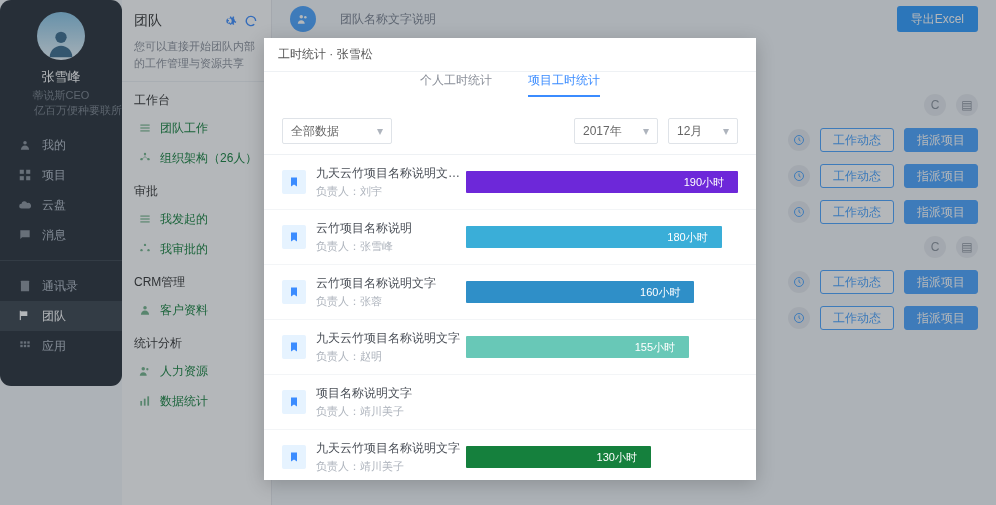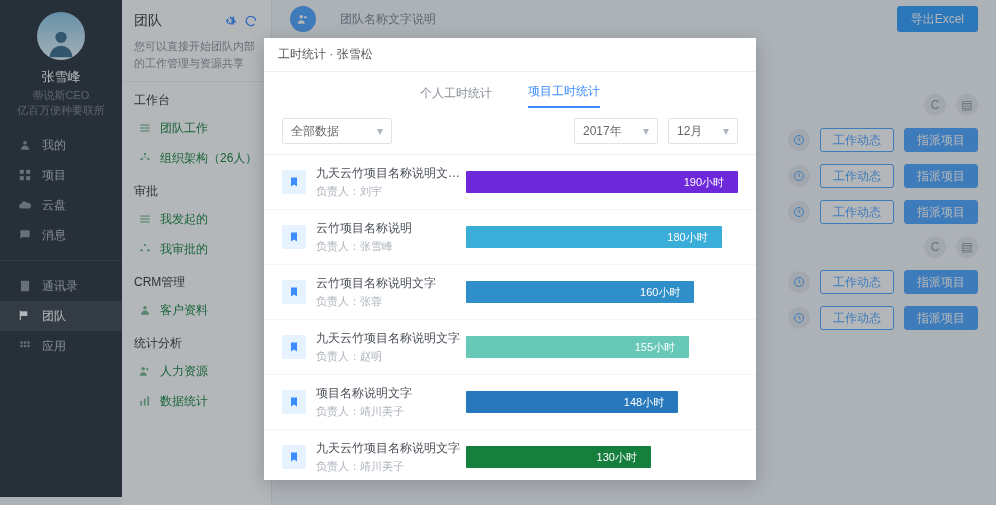--- a/index.html
+++ b/index.html
@@ -1,23 +1,23 @@
 <!DOCTYPE html>
 <html><head>
 <meta charset="utf-8">
 <style>
 * { box-sizing: border-box; margin: 0; padding: 0; }
 body { font-family: "Microsoft YaHei", Arial, sans-serif; font-size: 12px; background: #f5f7fa; width: 996px; height: 505px; overflow: hidden; position: relative; }
 
-.dark-sidebar { position: absolute; left: 0; top: 0; width: 122px; height: 497px; background: #272f38; color: #9aa3af; }
+.dark-sidebar { position: absolute; left: 0; top: 0; width: 122px; height: 386px; background: #272f38; color: #9aa3af; border-radius: 11px; }
 .avatar { width: 48px; height: 48px; border-radius: 50%; background: linear-gradient(180deg,#89c5e6 0%,#e8f4fa 100%); margin: 12px auto 8px; display: flex; align-items: flex-end; justify-content: center; overflow: hidden; }
 .avatar svg { width: 34px; height: 34px; }
 .user-name { text-align: center; color: #fff; font-size: 13px; }
 .user-sub { text-align: center; color: #7a828c; font-size: 11px; margin-top: 2px; }
-.user-sub2 { text-align: center; color: #7a828c; font-size: 11px; margin-bottom: 12px; }
+.user-sub2 { text-align: right; color: #7a828c; font-size: 11px; margin-bottom: 12px; }
 .ds-item { display: flex; align-items: center; height: 30px; padding-left: 18px; color: #b4bcc7; cursor: pointer; font-size: 12px; }
 .ds-item.active { background: #3a424c; color: #fff; }
 .ds-item .ico { width: 14px; height: 14px; margin-right: 10px; opacity: 0.7; }
 .ds-divider { height: 1px; background: #3a424c; margin: 10px 0; }
 .ds-item.active .ico { opacity: 1; }
 
 .light-sidebar { position: absolute; left: 122px; top: 0; width: 150px; height: 505px; background: #fff; border-right: 1px solid #e6e9ed; padding: 8px 0; }
 .ls-head { display: flex; align-items: center; justify-content: space-between; padding: 4px 12px; color: #333; font-size: 14px; }
 .ls-head-icons { display: flex; gap: 6px; }
 .ls-head-icons .gi { width: 16px; height: 16px; color: #3b8cff; cursor: pointer; }
@@ -35,21 +35,21 @@
 .row { display: flex; align-items: center; justify-content: flex-end; gap: 10px; padding: 6px 18px; }
 .round-btn { width: 22px; height: 22px; border-radius: 50%; background: #e5e9ee; color: #8b929c; display: flex; align-items: center; justify-content: center; cursor: pointer; font-size: 12px; }
 .round-btn.blue { color: #4aa3ff; }
 .pill-btn { height: 24px; padding: 0 12px; border: 1px solid #4aa3ff; color: #4aa3ff; background: #fff; border-radius: 3px; font-size: 12px; cursor: pointer; }
 .subrow { display: flex; align-items: center; padding: 6px 18px; color: #9aa0a8; font-size: 12px; }
 .subrow .chev { margin-right: 8px; }
 
 .overlay { position: absolute; inset: 0; background: rgba(40,48,58,0.35); }
 .modal { position: absolute; left: 264px; top: 38px; width: 492px; height: 442px; background: #fff; box-shadow: 0 4px 18px rgba(0,0,0,0.2); display: flex; flex-direction: column; }
 .modal-head { height: 34px; display: flex; align-items: center; padding: 0 14px; color: #555; font-size: 12px; border-bottom: 1px solid #eef1f4; }
-.tabs { display: flex; justify-content: center; gap: 36px; height: 36px; align-items: flex-end; font-size: 12px; }
+.tabs { display: flex; justify-content: center; gap: 36px; height: 36px; align-items: flex-start; font-size: 12px; }
 .tab { color: #8a8f99; cursor: pointer; padding-bottom: 6px; }
 .tab.active { color: #3b8cff; border-bottom: 2px solid #3b8cff; font-weight: 500; }
 .filters { display: flex; align-items: flex-end; padding: 10px 18px; border-bottom: 1px solid #eef1f4; gap: 10px; }
 .select { height: 26px; border: 1px solid #dfe3e8; background: #fff; display: flex; align-items: center; padding: 0 8px; color: #666; font-size: 12px; cursor: pointer; justify-content: space-between; border-radius: 2px; }
 .select .chev { margin-left: 10px; color: #aeb4bd; }
 .spacer { flex: 1; }
 
 .list { flex: 1; overflow-y: auto; }
 .proj-row { display: flex; align-items: center; padding: 10px 18px; border-bottom: 1px solid #f3f5f7; }
 .proj-ico { width: 24px; height: 24px; background: #e6f3ff; color: #3b8cff; display: flex; align-items: center; justify-content: center; margin-right: 10px; border-radius: 2px; flex-shrink: 0; }
@@ -372,23 +372,20 @@
       <div class="proj-row">
         <div class="proj-ico">
           <svg width="12" height="12" viewBox="0 0 24 24" fill="currentColor">
             <path d="M6 3h12v18l-6-4-6 4z"></path>
           </svg>
         </div>
         <div class="proj-meta">
           <div class="proj-name">项目名称说明文字</div>
           <div class="proj-owner">负责人：靖川美子</div>
         </div>
-        <div class="bar-wrap">
-          <div class="bar" style="width:78%;background:#2878bd">148小时</div>
-        </div>
       </div>
       <div class="proj-row">
         <div class="proj-ico">
           <svg width="12" height="12" viewBox="0 0 24 24" fill="currentColor">
             <path d="M6 3h12v18l-6-4-6 4z"></path>
           </svg>
         </div>
         <div class="proj-meta">
           <div class="proj-name">九天云竹项目名称说明文字</div>
           <div class="proj-owner">负责人：靖川美子</div>

